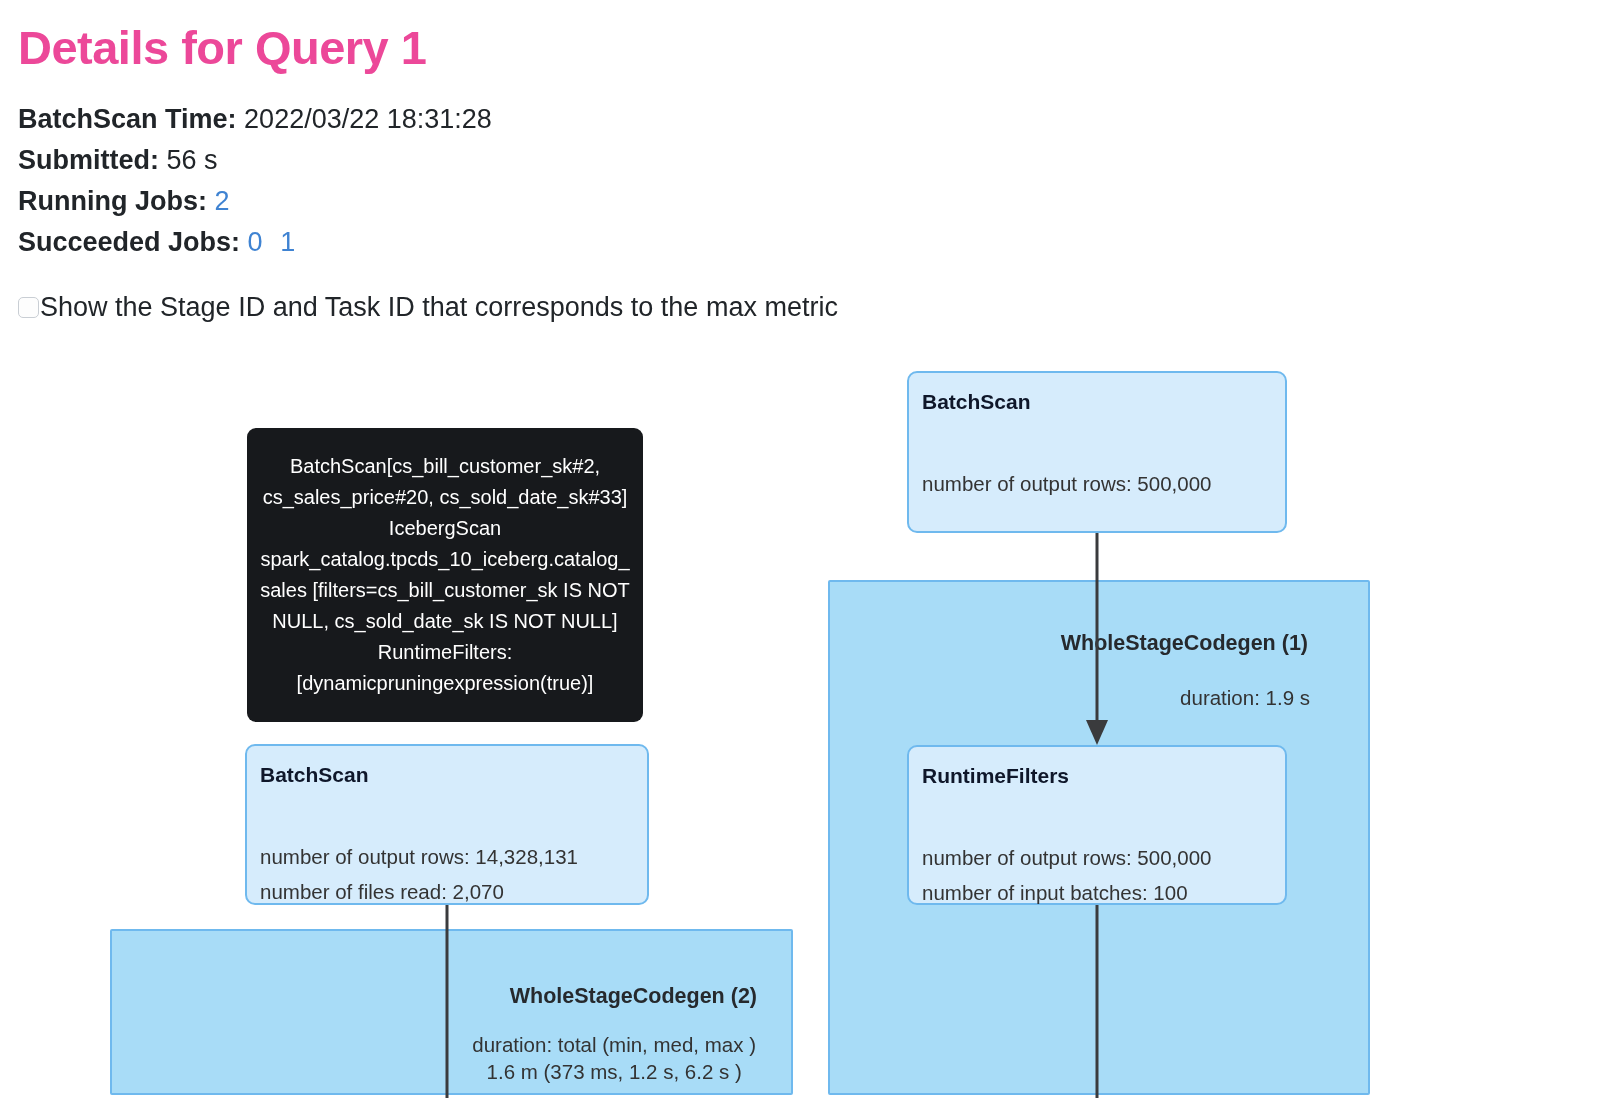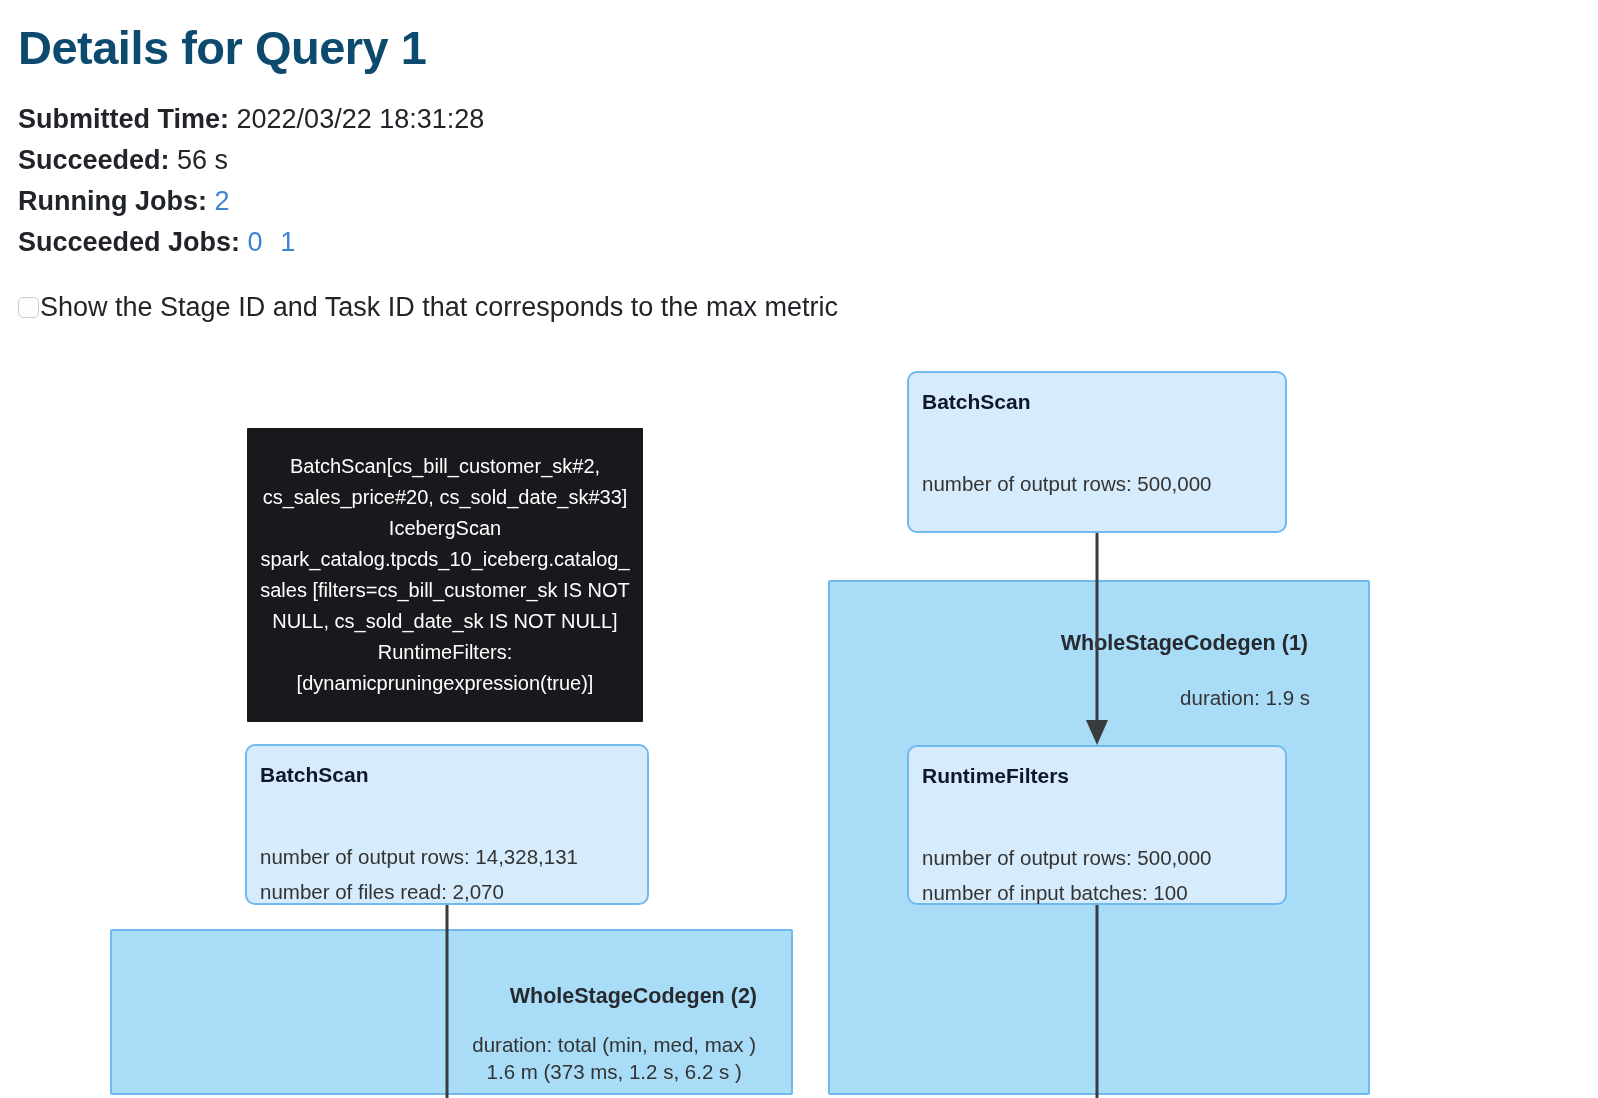--- a/index.html
+++ b/index.html
@@ -19,21 +19,21 @@
     width:1598px;height:1098px;
     overflow:hidden;
     font-family:"Liberation Sans", sans-serif;
     color:var(--text);
     background:#ffffff;
   }
   
   .header{padding:22px 0 0 18px;position:relative;z-index:6;}
   .header h1{
     font-size:47px;font-weight:bold;letter-spacing:-0.5px;
-    color:#0c4a6e;line-height:1.12;
+    color:#ec4899;line-height:1.12;
   }
   .meta{margin-top:24px;font-size:27px;line-height:41px;}
   .meta .label{font-weight:bold;}
   .meta a{color:var(--link);text-decoration:none;cursor:pointer;}
   .meta a + a{margin-left:10px;}
   .checkbox-row{
     margin-top:29px;display:flex;align-items:center;gap:1px;
     font-size:27px;
   }
   .checkbox-row input[type=checkbox]{
@@ -67,21 +67,21 @@
   }
   .node-title{font-size:21px;font-weight:bold;color:#0f172a;}
   .node-metrics{
     position:absolute;left:13px;right:13px;top:93px;
     font-size:20.5px;color:var(--metric-text);line-height:35px;
     white-space:nowrap;
   }
   
   .tooltip{
     position:absolute;left:247px;top:428px;width:396px;height:294px;
-    background:var(--tooltip-bg);border-radius:1px;
+    background:var(--tooltip-bg);border-radius:9px;
     color:#ffffff;font-size:20px;line-height:31px;
     display:flex;align-items:center;justify-content:center;
     text-align:center;padding:16px 13px;
     overflow:hidden;z-index:5;
   }
   .tooltip-text{overflow-wrap:anywhere;word-break:break-word;}
   .tooltip-pointer{
     position:absolute;left:188px;bottom:-15px;
     width:0;height:0;
     border-left:13px solid transparent;
@@ -93,25 +93,25 @@
 </head>
 <body>
 
 <div class="page">
 
   <div class="header">
     <h1>Details for Query 1</h1>
 
     <div class="meta">
       <div>
-        <span class="label">Submitted Time:</span>
+        <span class="label">BatchScan Time:</span>
         <span>2022/03/22 18:31:28</span>
       </div>
       <div>
-        <span class="label">Succeeded:</span>
+        <span class="label">Submitted:</span>
         <span>56 s</span>
       </div>
       <div>
         <span class="label">Running Jobs:</span>
         <a href="#">2</a>
       </div>
       <div>
         <span class="label">Succeeded Jobs:</span>
         <a href="#">0</a>
         <a href="#">1</a>

